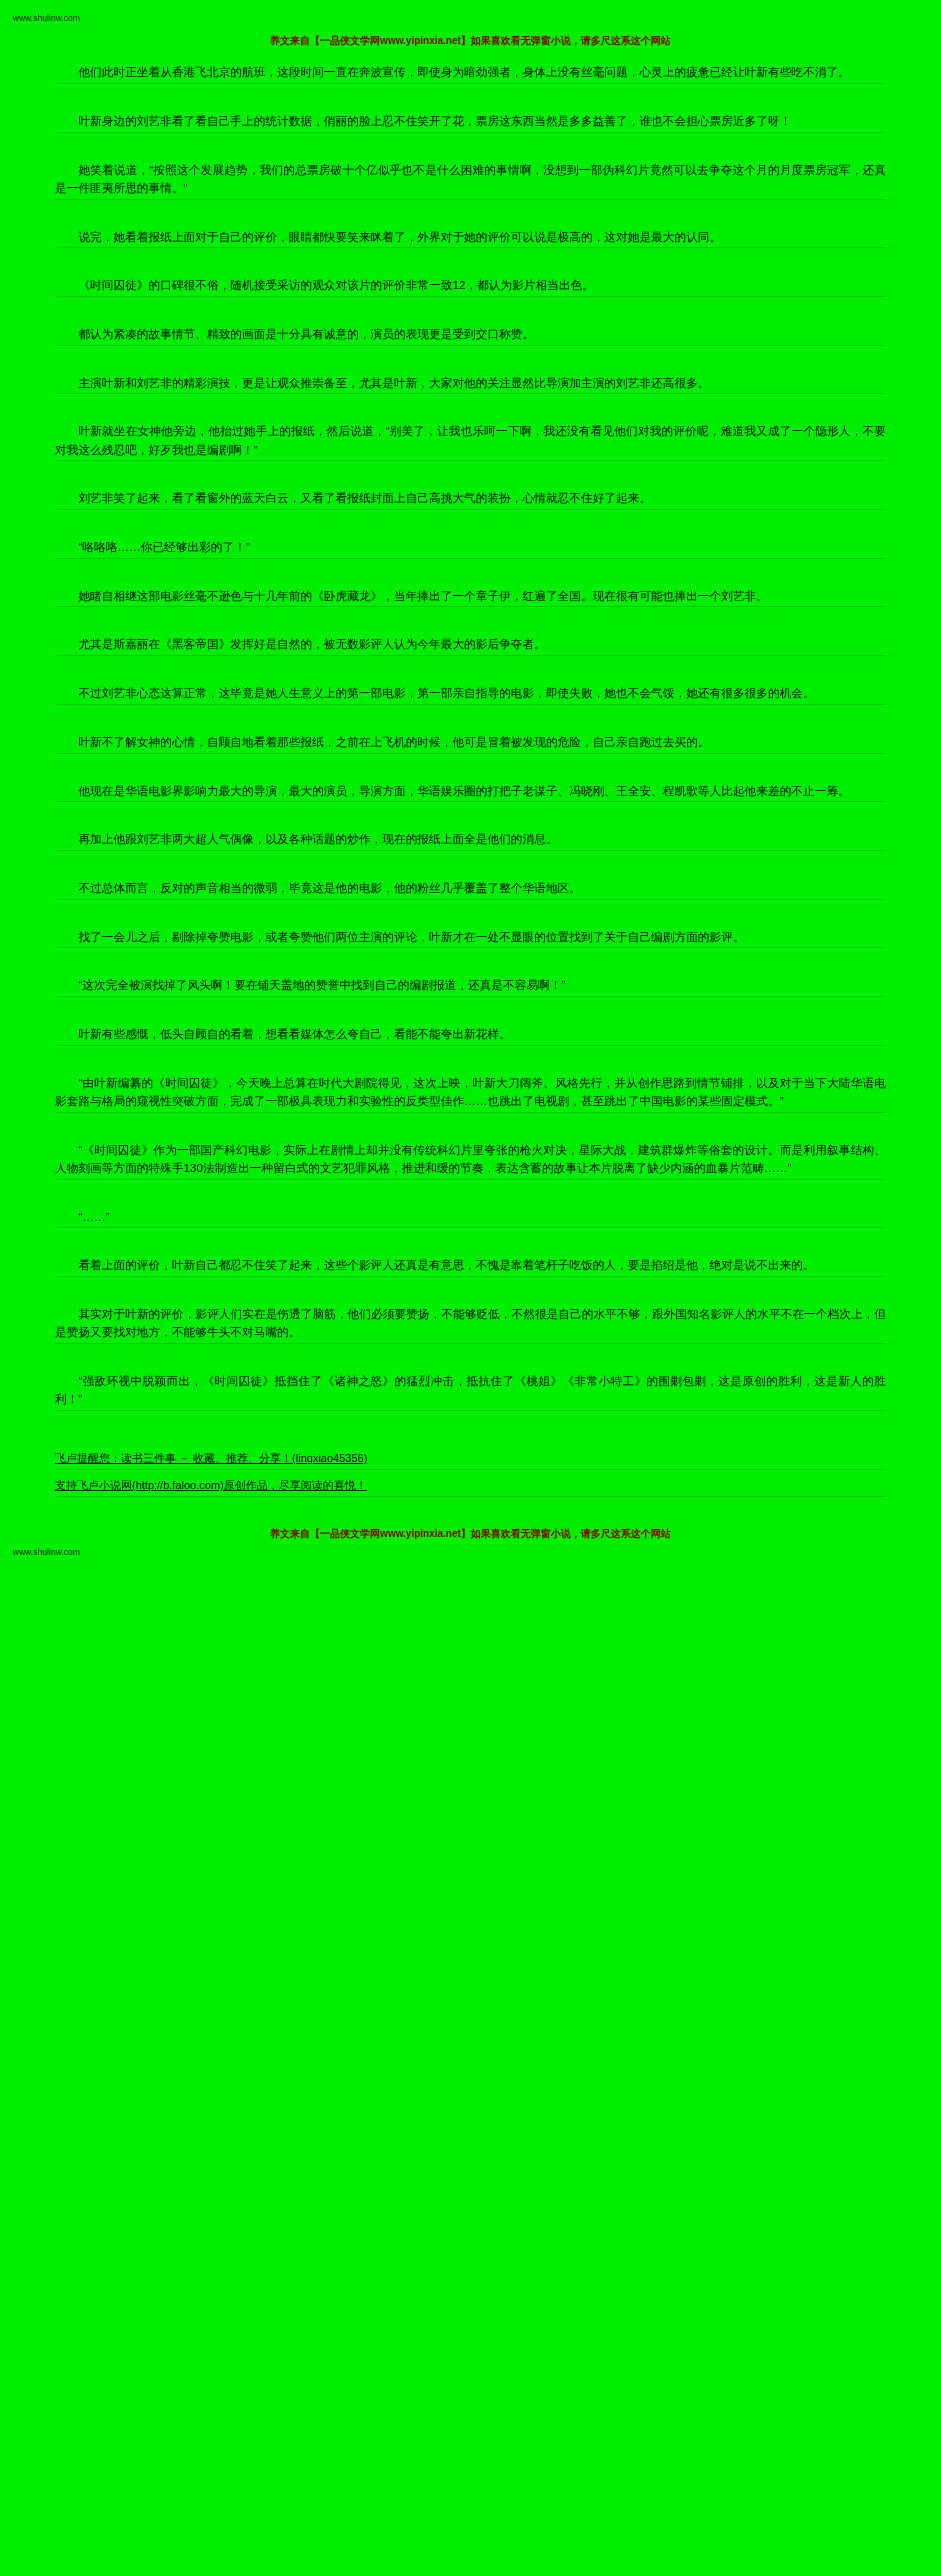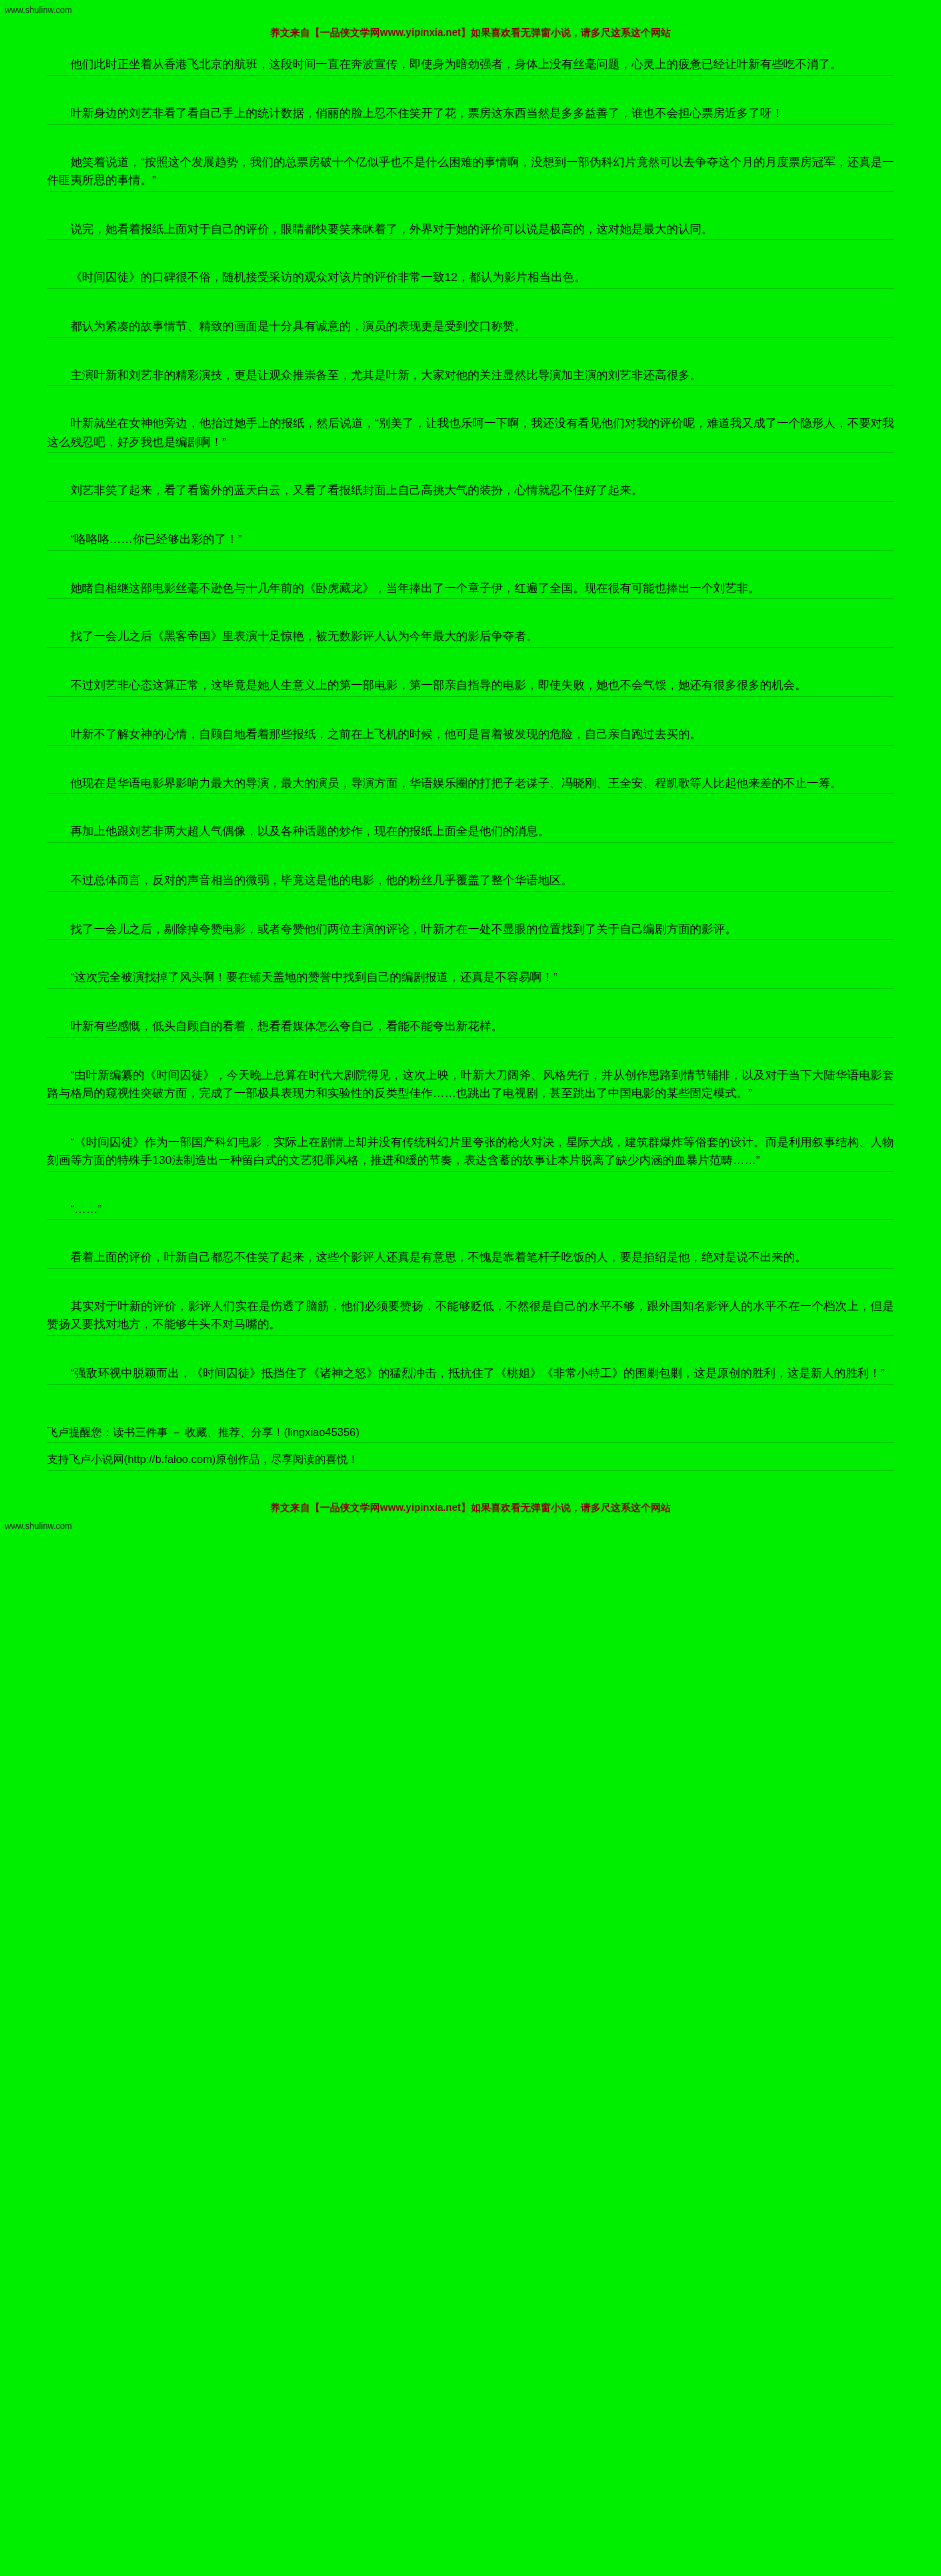--- a/index.html
+++ b/index.html
@@ -10,21 +10,21 @@
   body {
     width: 941px;
     min-height: 2576px;
     font-family: "Liberation Sans", "DejaVu Sans", sans-serif;
     color: #000000;
     position: relative;
   }
   .page {
     width: 941px;
     box-sizing: border-box;
-    padding: 0;
+    padding: 8px;
     background: #00ee00;
   }
   .top-url {
     font-size: 8.6px;
     color: #222;
     padding: 4.7px 0 0 4.7px;
     font-family: "Liberation Sans", sans-serif;
   }
   .banner {
     text-align: center;
@@ -50,20 +50,21 @@
   .footer {
     padding: 11px 47px 0 47px;
   }
   .footer p {
     margin: 0 0 7.8px 0;
     font-size: 11px;
     line-height: 1.5;
     color: #000;
     border-bottom: 0.8px solid #00c800;
     padding-bottom: 2.3px;
+    text-decoration: underline;
   }
   .bottom-banner {
     text-align: center;
     color: #8b0000;
     font-weight: bold;
     font-size: 10px;
     padding: 22px 0 4.7px 0;
   }
   .bottom-url {
     font-size: 8.6px;
@@ -87,21 +88,21 @@
     <p>叶新身边的刘艺非看了看自己手上的统计数据，俏丽的脸上忍不住笑开了花，票房这东西当然是多多益善了，谁也不会担心票房近多了呀！</p>
     <p>她笑着说道，“按照这个发展趋势，我们的总票房破十个亿似乎也不是什么困难的事情啊，没想到一部伪科幻片竟然可以去争夺这个月的月度票房冠军，还真是一件匪夷所思的事情。”</p>
     <p>说完，她看着报纸上面对于自己的评价，眼睛都快要笑来眯着了，外界对于她的评价可以说是极高的，这对她是最大的认同。</p>
     <p>《时间囚徒》的口碑很不俗，随机接受采访的观众对该片的评价非常一致12，都认为影片相当出色。</p>
     <p>都认为紧凑的故事情节、精致的画面是十分具有诚意的，演员的表现更是受到交口称赞。</p>
     <p>主演叶新和刘艺非的精彩演技，更是让观众推崇备至，尤其是叶新，大家对他的关注显然比导演加主演的刘艺非还高很多。</p>
     <p>叶新就坐在女神他旁边，他抬过她手上的报纸，然后说道，“别美了，让我也乐呵一下啊，我还没有看见他们对我的评价呢，难道我又成了一个隐形人，不要对我这么残忍吧，好歹我也是编剧啊！”</p>
     <p>刘艺非笑了起来，看了看窗外的蓝天白云，又看了看报纸封面上自己高挑大气的装扮，心情就忍不住好了起来。</p>
     <p>“咯咯咯……你已经够出彩的了！”</p>
     <p>她睹自相继这部电影丝毫不逊色与十几年前的《卧虎藏龙》，当年捧出了一个章子伊，红遍了全国。现在很有可能也捧出一个刘艺非。</p>
-    <p>找了一会儿之后《黑客帝国》里表演十足惊艳，被无数影评人认为今年最大的影后争夺者。</p>
+    <p>尤其是斯嘉丽在《黑客帝国》发挥好是自然的，被无数影评人认为今年最大的影后争夺者。</p>
     <p>不过刘艺非心态这算正常，这毕竟是她人生意义上的第一部电影，第一部亲自指导的电影，即使失败，她也不会气馁，她还有很多很多的机会。</p>
     <p>叶新不了解女神的心情，自顾自地看着那些报纸，之前在上飞机的时候，他可是冒着被发现的危险，自己亲自跑过去买的。</p>
     <p>他现在是华语电影界影响力最大的导演，最大的演员，导演方面，华语娱乐圈的打把子老谋子、冯晓刚、王全安、程凯歌等人比起他来差的不止一筹。</p>
     <p>再加上他跟刘艺非两大超人气偶像，以及各种话题的炒作，现在的报纸上面全是他们的消息。</p>
     <p>不过总体而言，反对的声音相当的微弱，毕竟这是他的电影，他的粉丝几乎覆盖了整个华语地区。</p>
     <p>找了一会儿之后，剔除掉夸赞电影，或者夸赞他们两位主演的评论，叶新才在一处不显眼的位置找到了关于自己编剧方面的影评。</p>
     <p>“这次完全被演找掉了风头啊！要在铺天盖地的赞誉中找到自己的编剧报道，还真是不容易啊！”</p>
     <p>叶新有些感慨，低头自顾自的看着，想看看媒体怎么夸自己，看能不能夸出新花样。</p>
     <p>“由叶新编纂的《时间囚徒》，今天晚上总算在时代大剧院得见，这次上映，叶新大刀阔斧、风格先行，并从创作思路到情节铺排，以及对于当下大陆华语电影套路与格局的窥视性突破方面，完成了一部极具表现力和实验性的反类型佳作……也跳出了电视剧，甚至跳出了中国电影的某些固定模式。”</p>
     <p>“《时间囚徒》作为一部国产科幻电影，实际上在剧情上却并没有传统科幻片里夸张的枪火对决，星际大战，建筑群爆炸等俗套的设计。而是利用叙事结构、人物刻画等方面的特殊手130法制造出一种留白式的文艺犯罪风格，推进和缓的节奏，表达含蓄的故事让本片脱离了缺少内涵的血暴片范畴……”</p>

